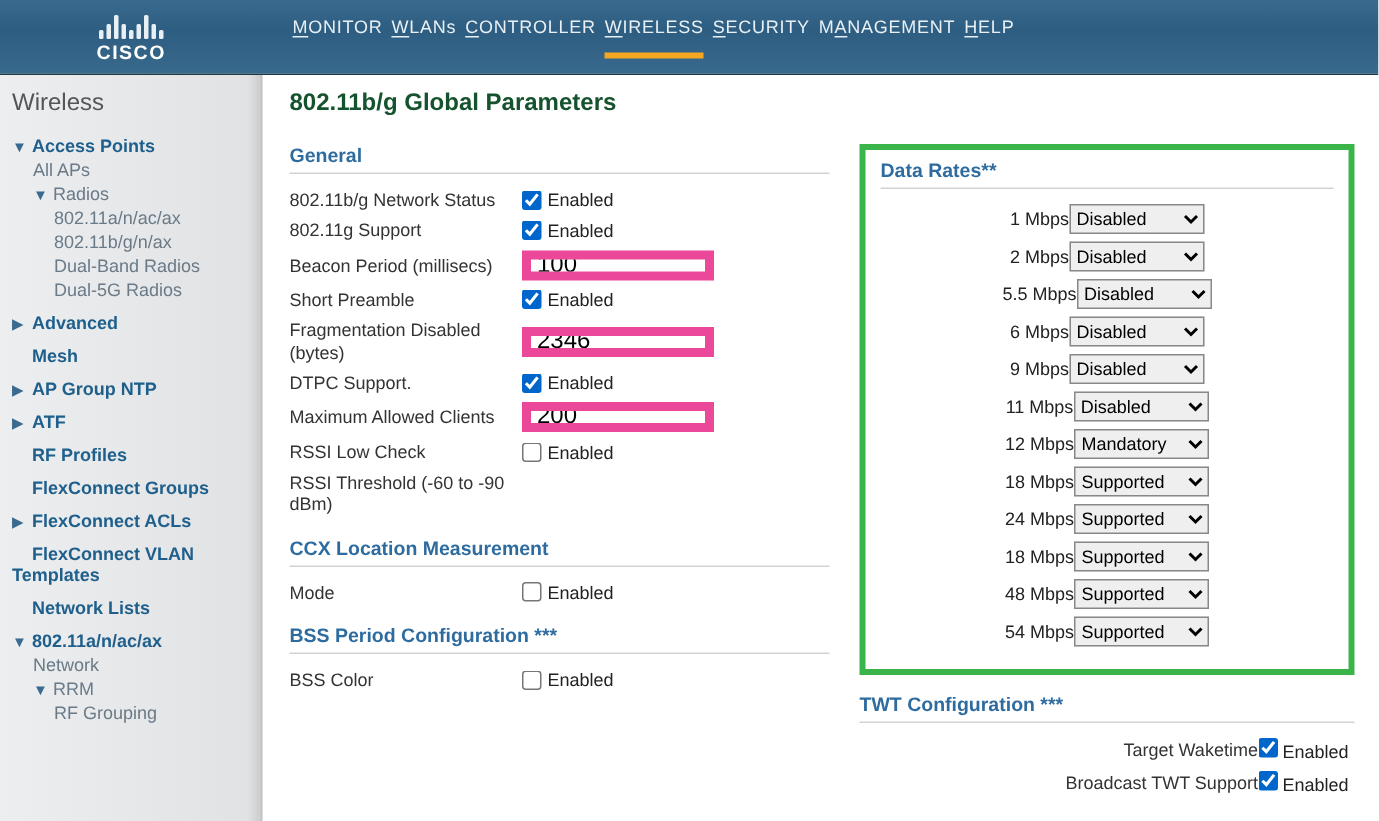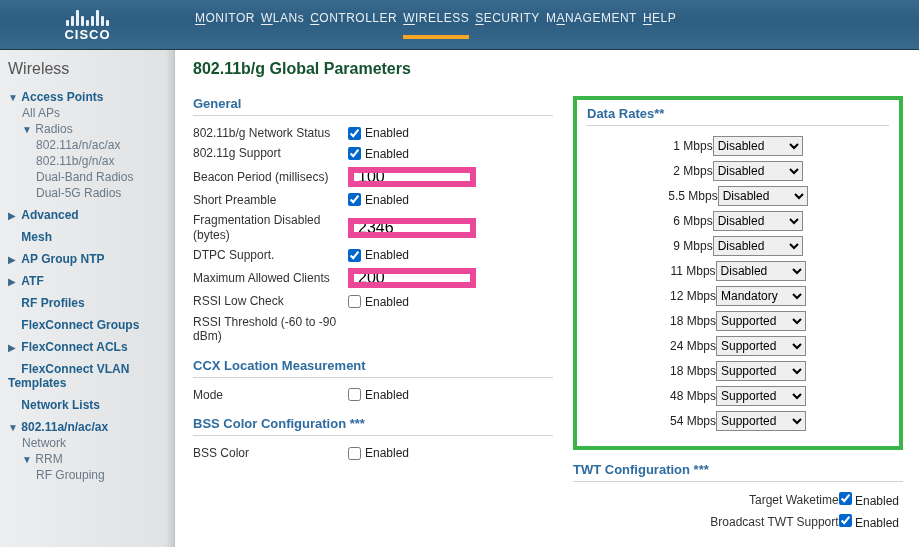--- a/index.html
+++ b/index.html
@@ -185,21 +185,21 @@
           <div class="field-row">
             <div class="label">Mode</div>
             <div class="control">
                 <input type="checkbox" style="">
                 <span class="chk-label">Enabled</span>
               </div>
           </div>
         </div>
 
         <div class="section">
-          <div class="section-title">BSS Color Configuration ***</div>
+          <div class="section-title">BSS Period Configuration ***</div>
           <div class="field-row">
             <div class="label">BSS Color</div>
             <div class="control">
                 <input type="checkbox" style=""> 
                 <span class="chk-label">Enabled</span>
               </div>
           </div>
         </div>
 
       </div>

